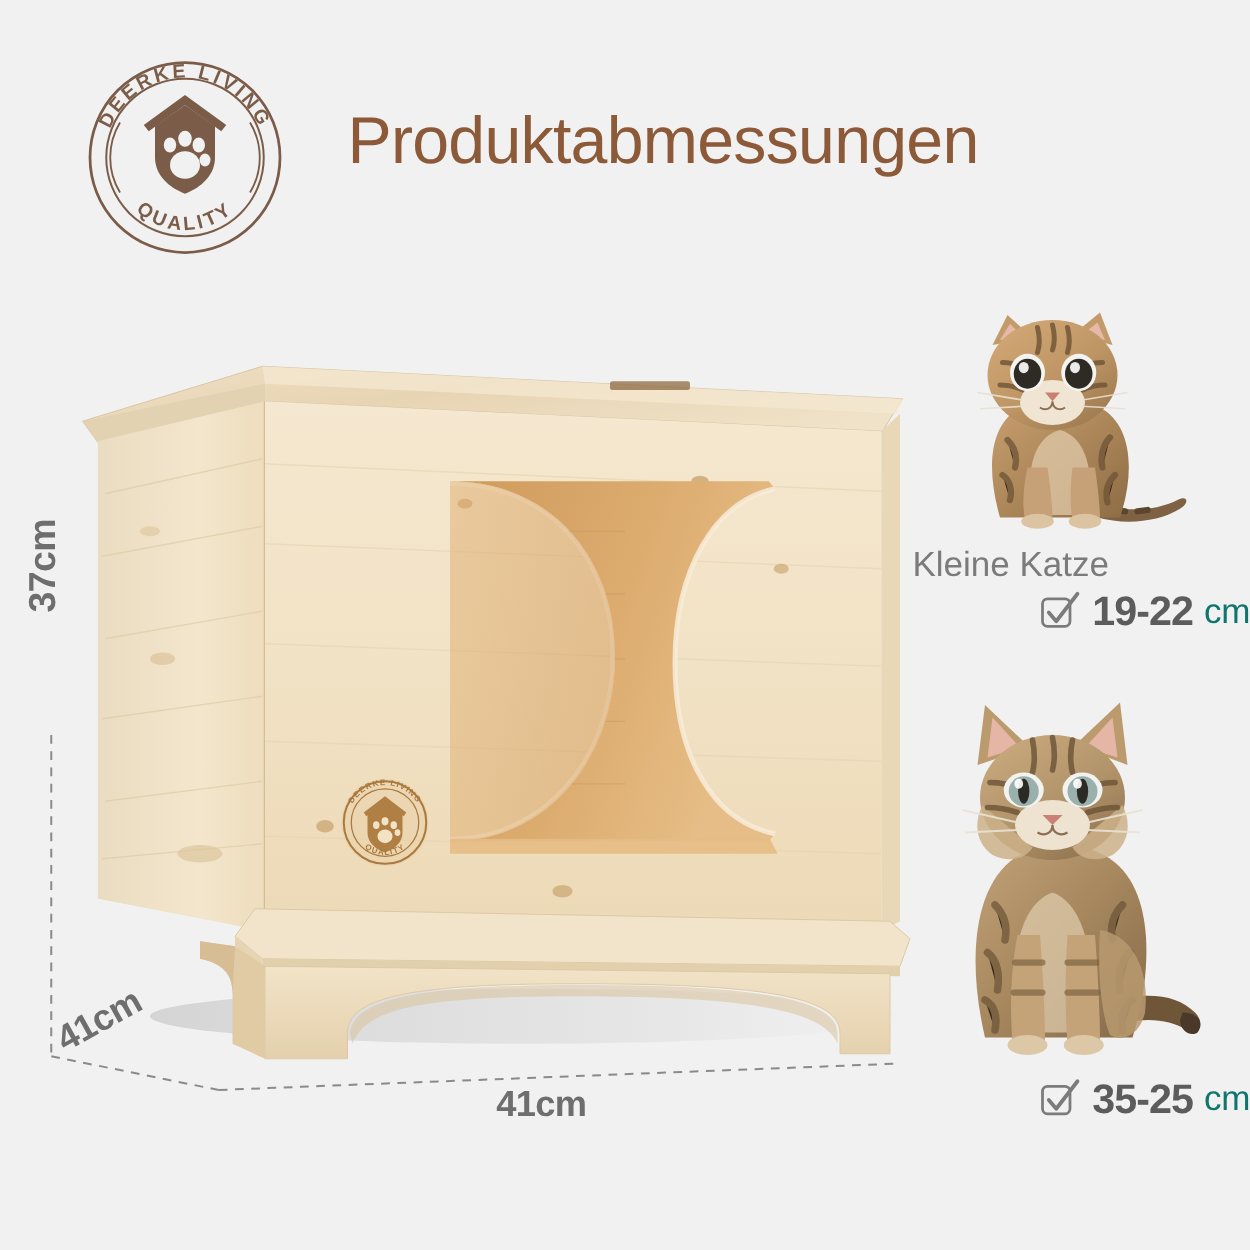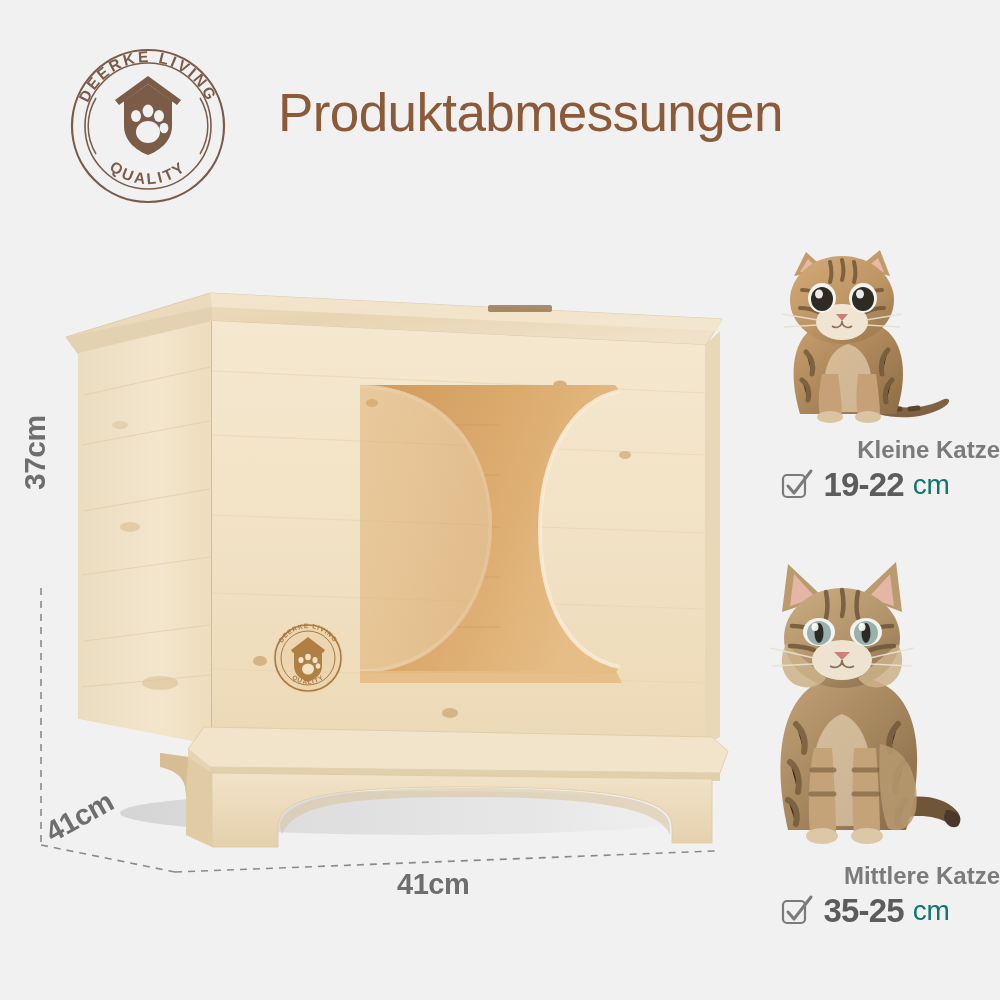--- a/index.html
+++ b/index.html
@@ -97,31 +97,30 @@
   }
   .cat-card.small { left: 730px; top: 232px; }
   .cat-card.medium { left: 730px; top: 548px; }
 
   .cat-photo { position: relative; }
   .cat-photo svg { display:block; }
   .cat-photo.small svg { width: 270px; height: 200px; }
   .cat-photo.medium svg { width: 270px; height: 310px; }
 
   .cat-name {
-    text-align: right;
-    font-size: 24px;
+    text-align: left;
+    font-size: 28px;
     color: #7b7b7b;
     margin-top: 4px;
     white-space: nowrap;
-    font-weight: bold;
   }
   .cat-measure {
     display: flex;
     align-items: center;
-    justify-content: center;
+    justify-content: flex-end;
     gap: 9px;
     margin-top: 2px;
   }
   .checkbox-icon { flex: 0 0 auto; }
   .checkbox-icon svg { display:block; width: 34px; height: 34px; }
   .measure-value {
     font-size: 33px;
     font-weight: bold;
     color: #5c5c5c;
     letter-spacing: -0.8px;
@@ -523,21 +522,20 @@
         <path d="M 112,112 C 112,119 105,121 100,118 M 112,112 C 112,119 119,121 124,118" fill="none" stroke="#8a6f55" stroke-width="1.8"></path>
 
         <g stroke="#eae2d4" stroke-width="1.6" opacity="0.9">
           <path d="M 84,110 L 40,100"></path>
           <path d="M 84,116 L 42,118"></path>
           <path d="M 140,110 L 184,100"></path>
           <path d="M 140,116 L 182,118"></path>
         </g>
       </svg>
     </div>
-    <div class="cat-name">Mittlere Katze</div>
     <div class="cat-measure">
       <span class="checkbox-icon">
         <svg viewBox="0 0 34 34" xmlns="http://www.w3.org/2000/svg">
           <rect x="3" y="7" width="22" height="22" rx="4" ry="4" fill="none" stroke="#7b7b7b" stroke-width="2.2"></rect>
           <path d="M 8,18 L 14,25 L 31,3" fill="none" stroke="#7b7b7b" stroke-width="3" stroke-linecap="round" stroke-linejoin="round"></path>
         </svg>
       </span>
       <span class="measure-value">35-25</span>
       <span class="measure-unit">cm</span>
     </div>

